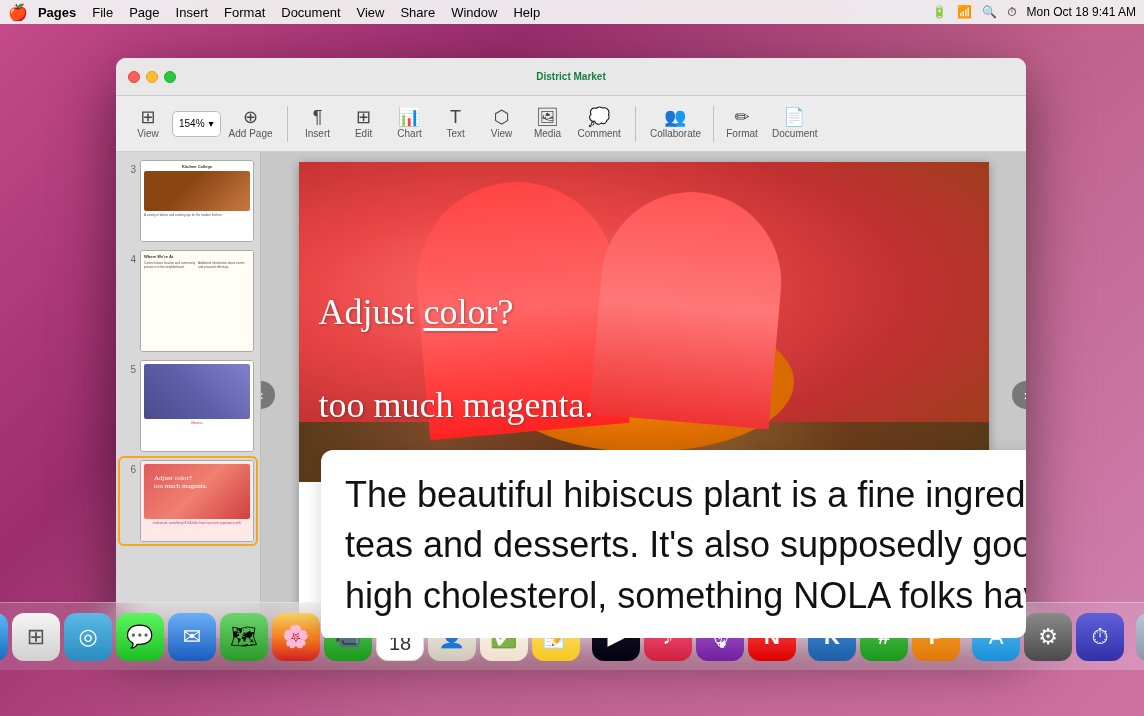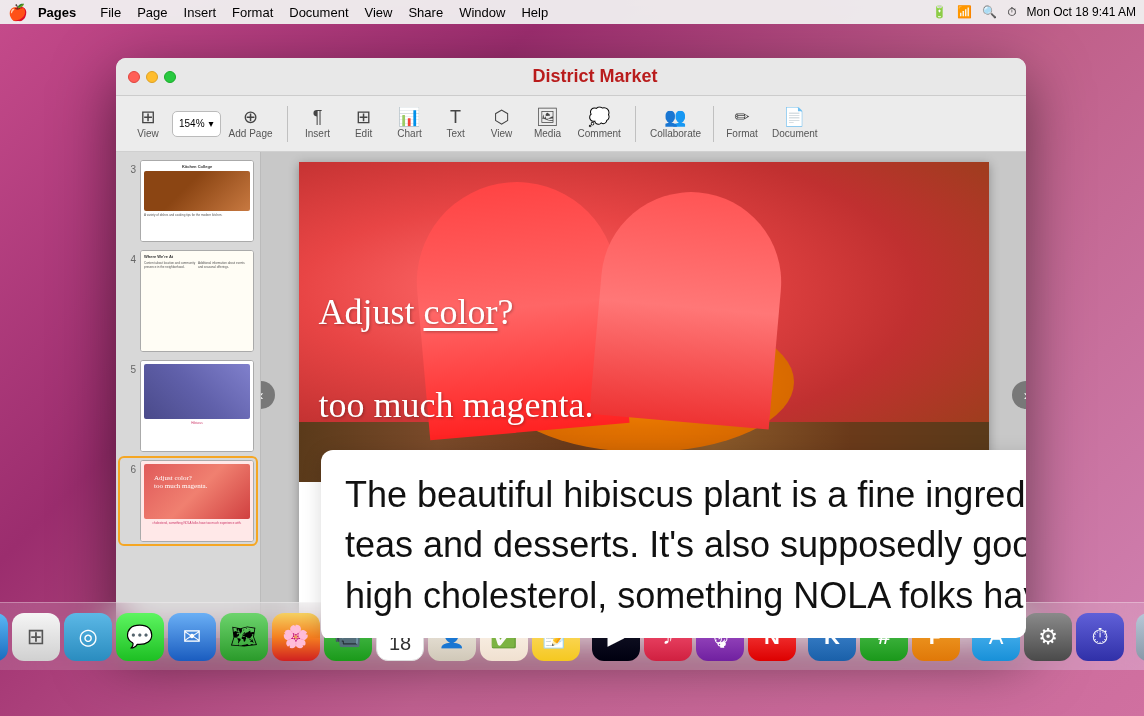--- a/index.html
+++ b/index.html
@@ -25,21 +25,21 @@
       z-index: 100;
       position: relative;
     }
     .menubar-apple {
       font-size: 16px;
       margin-right: 10px;
       cursor: default;
     }
     .menubar-app-name {
       font-weight: 600;
-      margin-right: 16px;
+      margin-right: 8px;
     }
     .menubar-item {
       padding: 0 8px;
       cursor: default;
       border-radius: 4px;
     }
     .menubar-right {
       margin-left: auto;
       display: flex;
       align-items: center;
@@ -92,24 +92,23 @@
       border-radius: 50%;
       cursor: pointer;
     }
     .window-btn-close { background: #ff5f57; border: 1px solid #e0443e; }
     .window-btn-min { background: #ffbd2e; border: 1px solid #dea123; }
     .window-btn-max { background: #28c940; border: 1px solid #1aac29; }
     .window-title {
       position: absolute;
       left: 50%;
       transform: translateX(-50%);
-      font-size: 18px;
+      font-size: 10px;
       font-weight: 600;
-      color: #b91c1c;
-      margin-left: 24px;
+      color: #15803d;
     }
 
     
     .window-toolbar {
       height: 56px;
       background: #ececec;
       border-bottom: 1px solid #d0d0d0;
       display: flex;
       align-items: center;
       padding: 0 10px;

